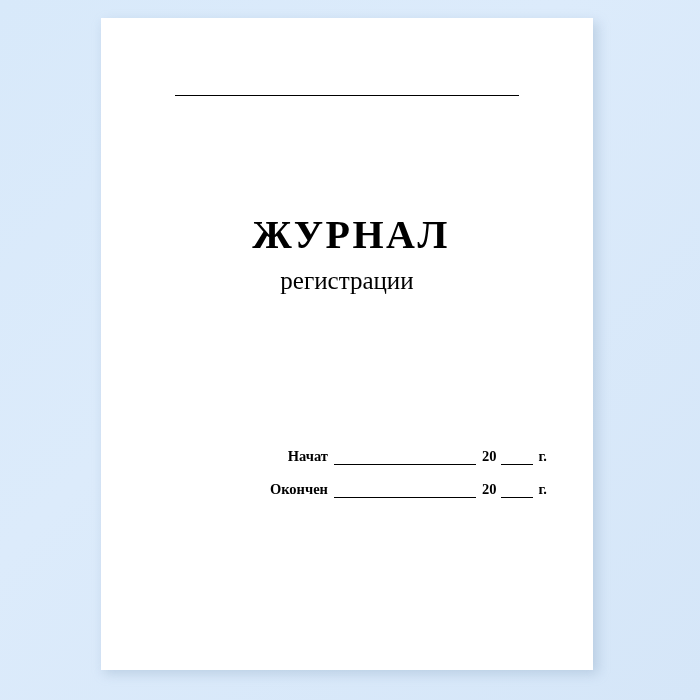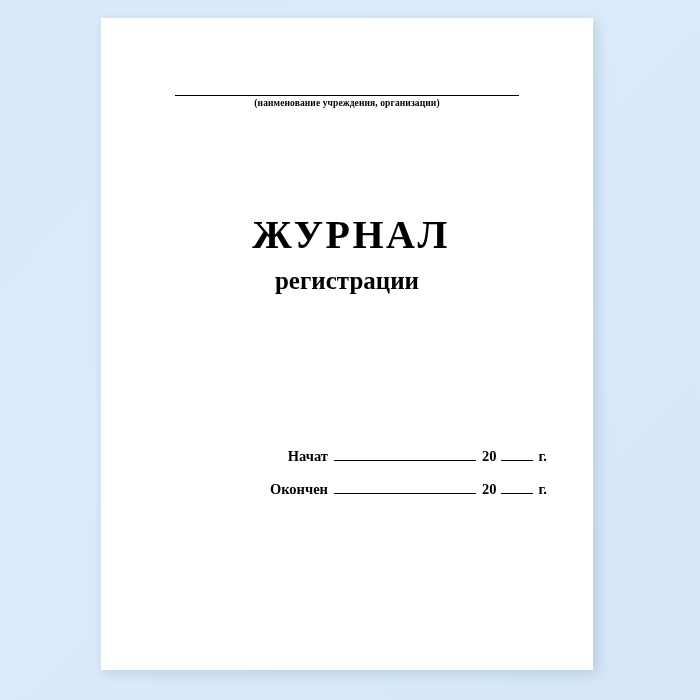--- a/index.html
+++ b/index.html
@@ -72,40 +72,40 @@
   }
   .title-main {
     font-size: 40px;
     font-weight: bold;
     letter-spacing: 2.5px;
     line-height: 1.05;
     padding-left: 8px;
   }
   .title-sub1 {
     font-size: 25px;
-    font-weight: bold;
+    font-weight: normal;
     line-height: 1.18;
     margin-top: 10px;
     text-align: center;
   }
   .title-sub2 {
     font-size: 25px;
     font-weight: bold;
     line-height: 1.18;
   }
   
   .dates-block {
     position: absolute;
     left: 0;
     top: 430px;
     width: 492px;
   }
   .date-row {
     display: flex;
-    align-items: flex-start;
+    align-items: flex-end;
     justify-content: flex-end;
     padding-right: 46px;
     font-size: 14.5px;
     font-weight: bold;
     color: #000;
     margin-bottom: 16px;
   }
   .date-label {
     white-space: nowrap;
   }
@@ -134,21 +134,20 @@
 <body>
 
 <div id="stage">
 
   <div id="page-shadow"></div>
 
   <div id="page">
 
     <div class="org-block">
       <div class="org-rule"></div>
-      <div class="org-caption">(наименование учреждения, организации)</div>
     </div>
 
     <div class="title-block">
       <div class="title-main">ЖУРНАЛ</div>
       <div class="title-sub1">регистрации</div>
     </div>
 
     <div class="dates-block">
 
       <div class="date-row">

